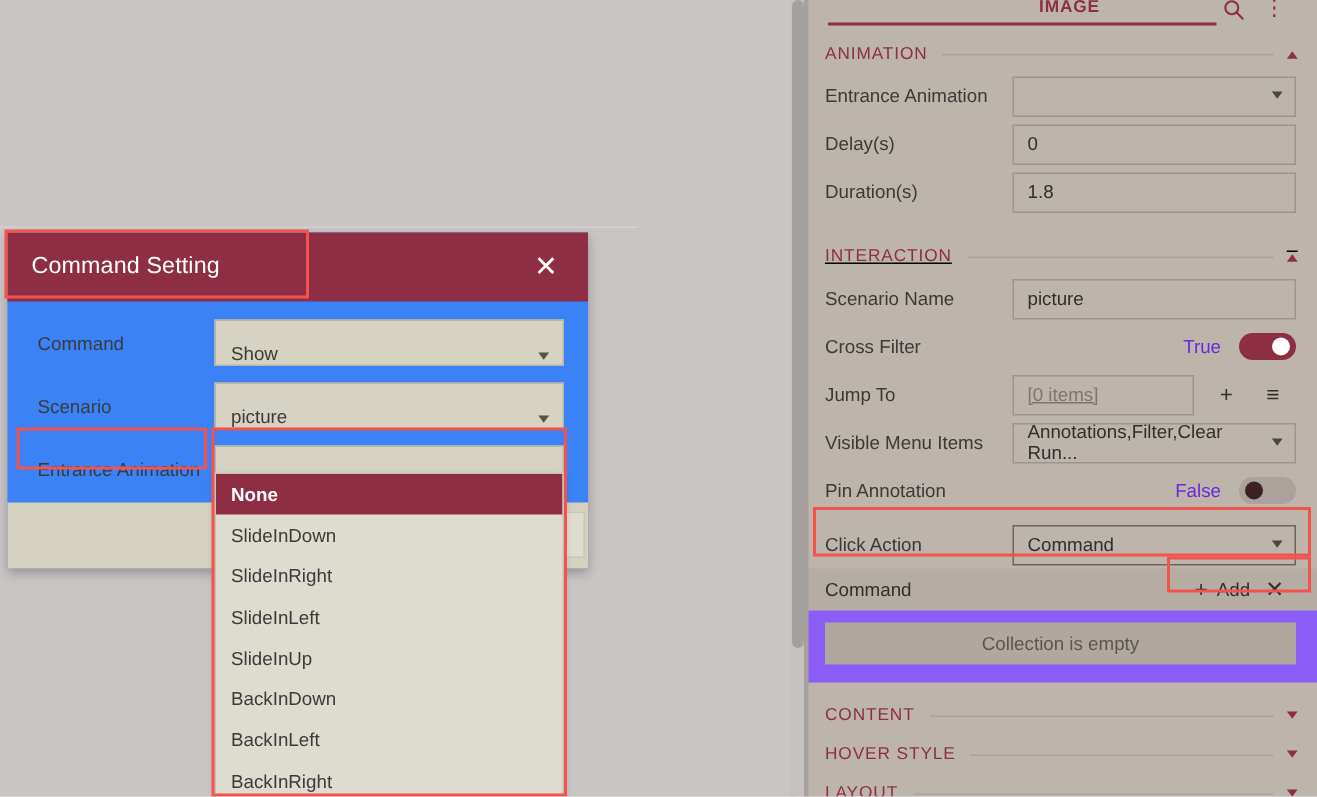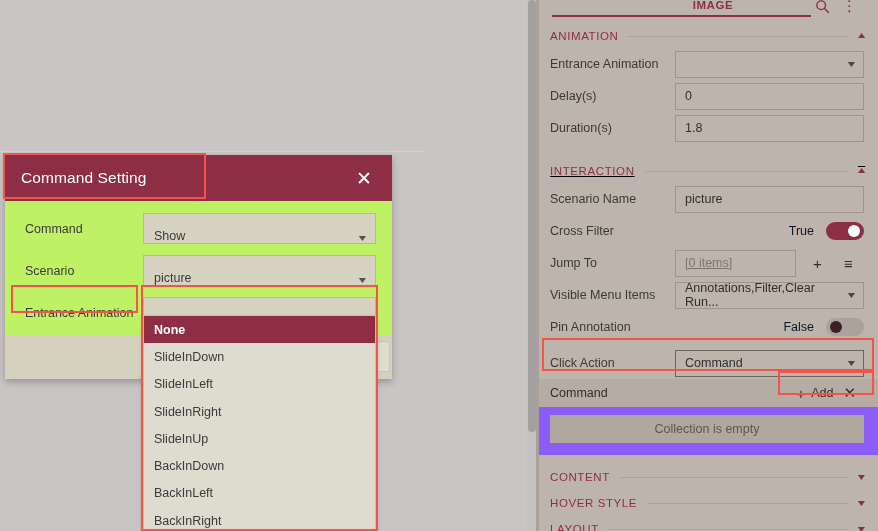--- a/index.html
+++ b/index.html
@@ -37,21 +37,21 @@
     position: absolute;
     left: 1px; top: 0; width: 8px; height: 432px;
     background: #a3a09f;
     border-radius: 4px;
   }
 
   
   #dialog {
     position: absolute;
     left: 5px; top: 155px; width: 387px; height: 224px;
-    background: #bef264;
+    background: #3b82f6;
     box-shadow: 0 3px 7px rgba(0,0,0,0.26);
   }
   #dialog-header {
     height: 46px;
     background: #8d2e44;
     display: flex; align-items: center;
     justify-content: space-between;
     padding: 0 16px 0 16px;
   }
   #dialog-title {
@@ -243,21 +243,21 @@
   .pfield.outlined-strong { border-color: #6c655e; }
 
   .prow-right {
     flex: 1;
     display: flex; align-items: center;
     justify-content: flex-end;
     gap: 12px;
   }
   .bool-label {
     font-size: 12.5px;
-    color: #0f172a;
+    color: #6d28d9;
   }
   .toggle {
     width: 38px; height: 18px;
     border-radius: 9px;
     position: relative;
     flex: none;
   }
   .toggle.on { background: #8d2e44; }
   .toggle.off { background: #aaa29b; }
   .toggle .knob {
@@ -367,22 +367,22 @@
     </div>
 
     <div id="dialog-footer">
       <div id="dialog-footer-btn"></div>
     </div>
   </div>
 
   <div id="anim-dropdown">
     <div class="dd-option selected">None</div>
     <div class="dd-option">SlideInDown</div>
+    <div class="dd-option">SlideInRight</div>
     <div class="dd-option">SlideInLeft</div>
-    <div class="dd-option">SlideInRight</div>
     <div class="dd-option">SlideInUp</div>
     <div class="dd-option">BackInDown</div>
     <div class="dd-option">BackInLeft</div>
     <div class="dd-option">BackInRight</div>
   </div>
 
   <div class="hl" style="left:3px;  top:153px; width:203px; height:46px;"></div>
   <div class="hl" style="left:11px; top:285px; width:127px; height:28px;"></div>
   <div class="hl" style="left:141px; top:285px; width:237px; height:246px;"></div>
 

